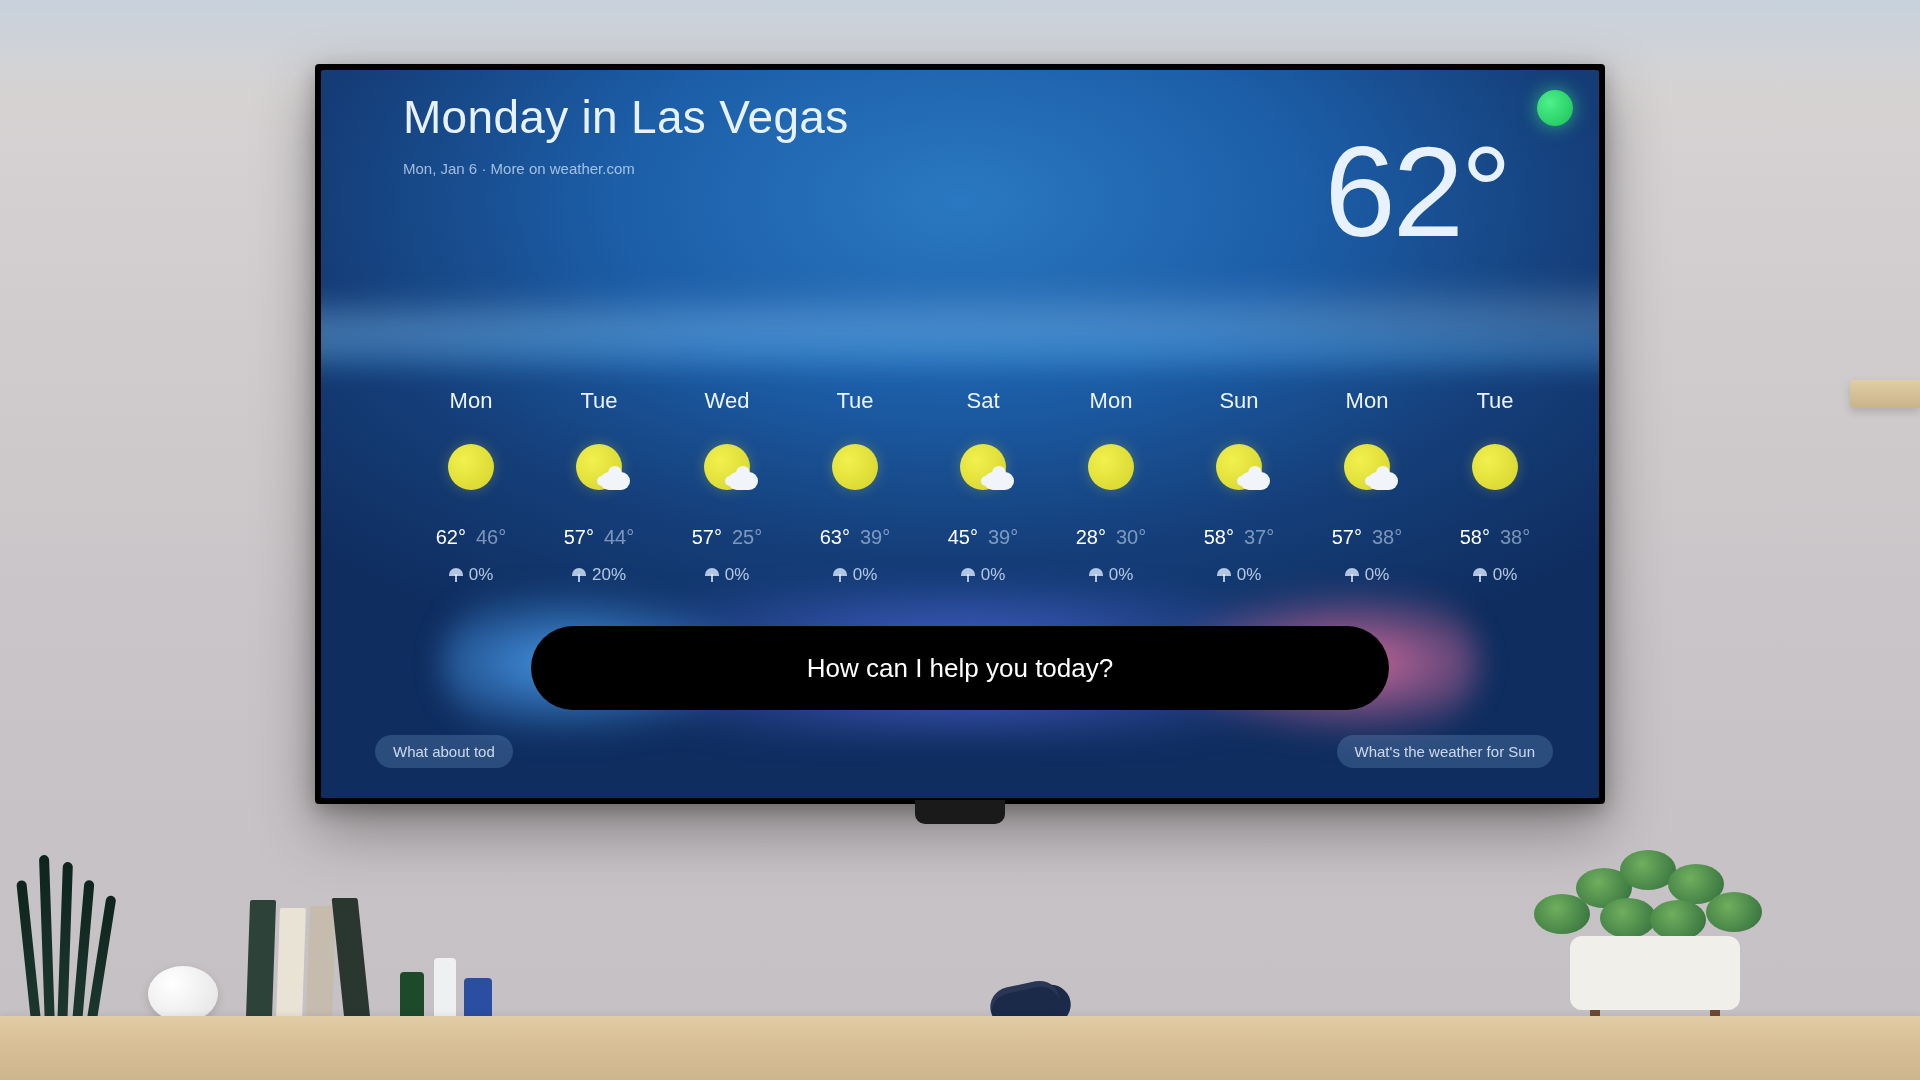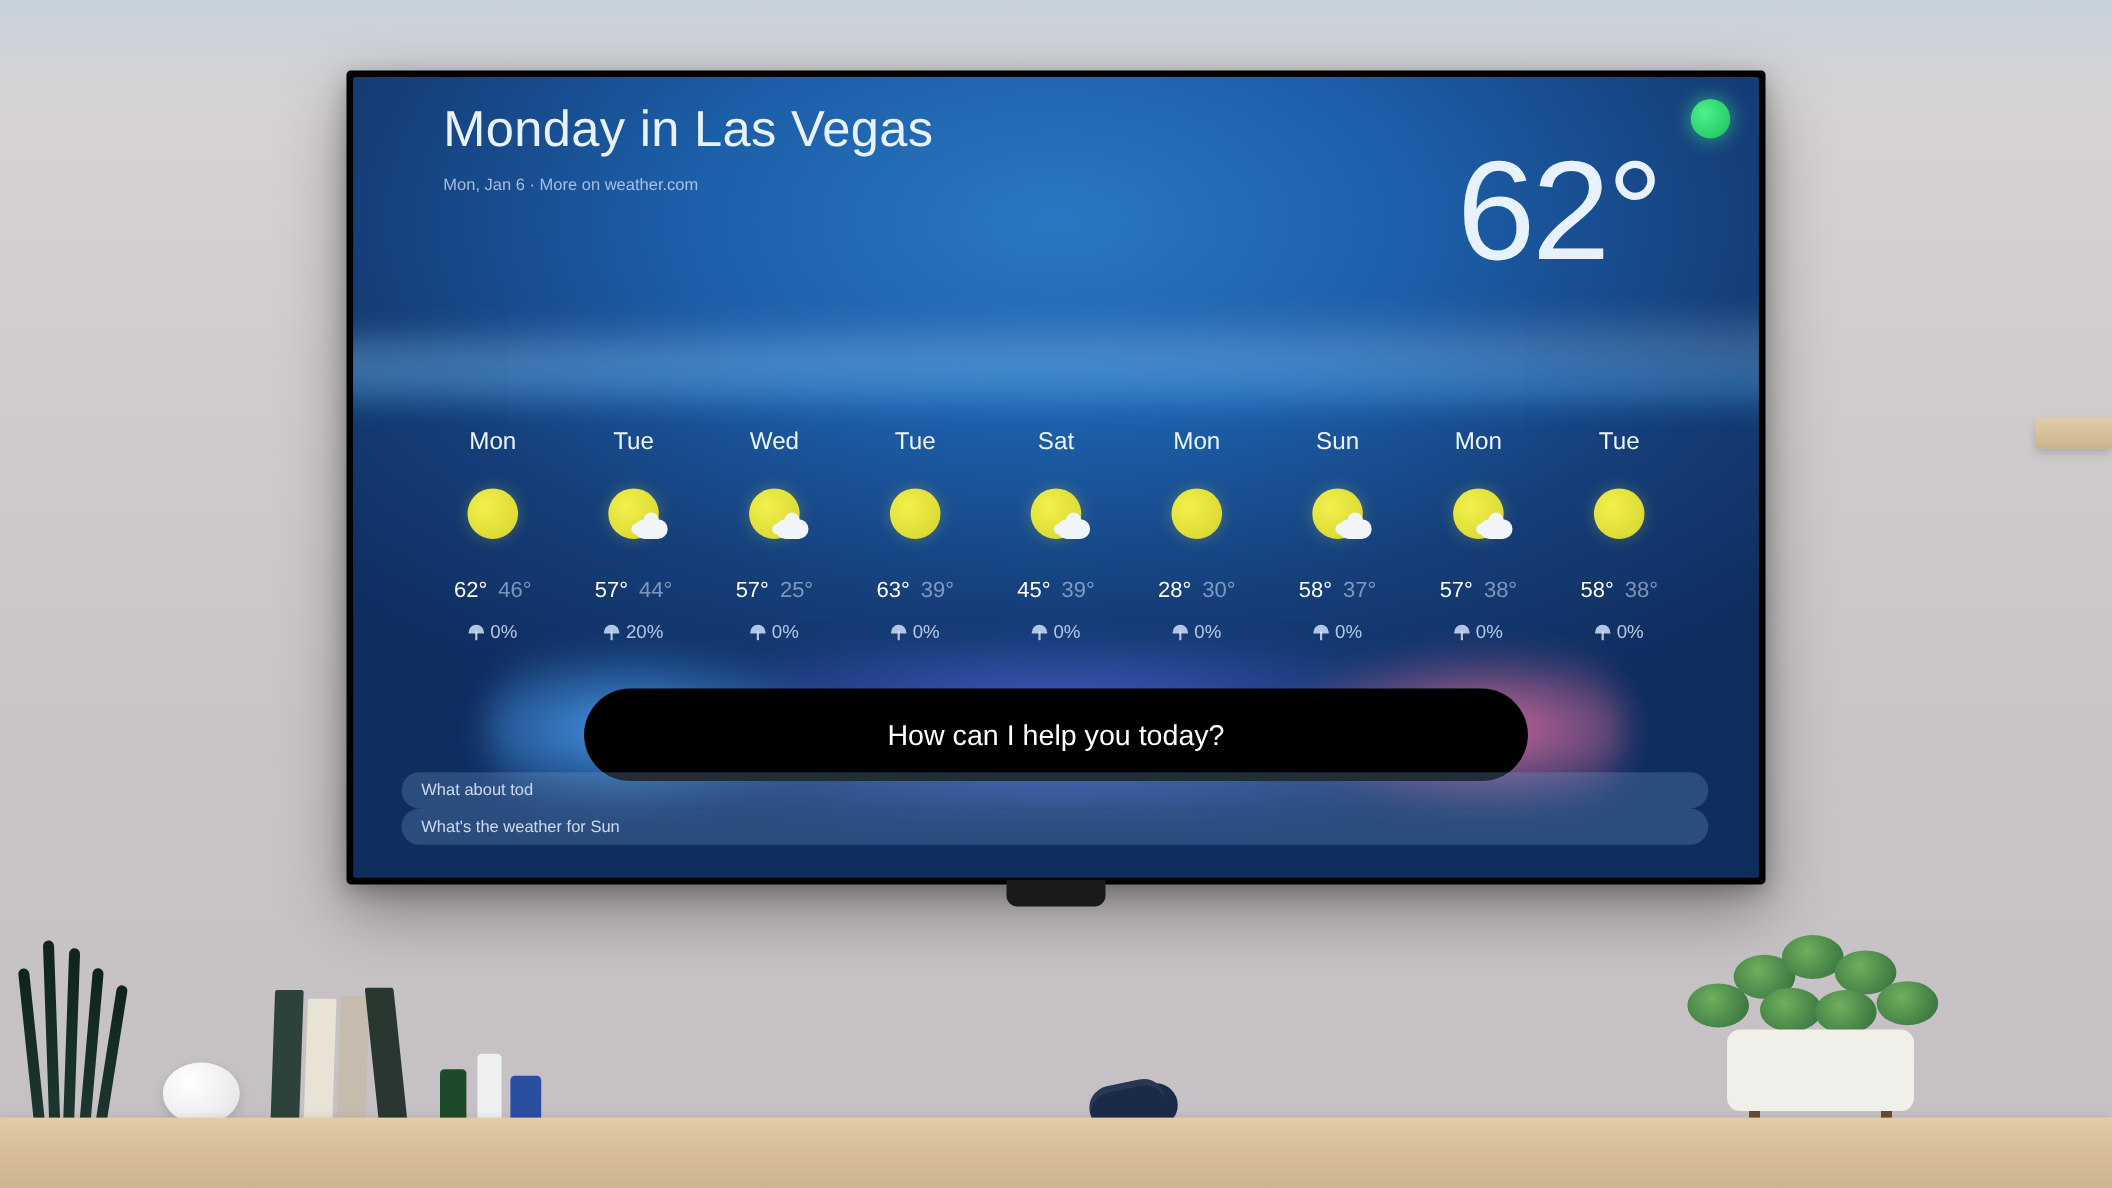--- a/index.html
+++ b/index.html
@@ -89,21 +89,21 @@
     font-size: 128px;
     font-weight: 300;
     color: #e8f2ff;
     letter-spacing: -3px;
   }
   .forecast {
     position: absolute;
     top: 318px;
     left: 40px; right: 40px;
     display: flex;
-    justify-content: center;
+    justify-content: flex-end;
   }
   .day {
     width: 128px;
     display: flex;
     flex-direction: column;
     align-items: center;
     color: #ecf4ff;
   }
   .day-label {
     font-size: 22px;
@@ -195,27 +195,26 @@
     border-radius: 48px;
     display: flex;
     align-items: center;
     justify-content: center;
     color: #fff;
     font-size: 26px;
     font-weight: 500;
   }
   .suggestion-row {
     position: absolute;
-    left: 44px; right: 46px;
+    left: 54px; right: 46px;
     bottom: 30px;
     display: flex;
     justify-content: space-between;
     color: rgba(230,240,255,0.85);
     font-size: 15px;
-    flex-direction: column;
   }
   .chip {
     background: rgba(120,160,210,0.28);
     padding: 8px 18px;
     border-radius: 22px;
     white-space: nowrap;
   }
 
   
   .shelf {

